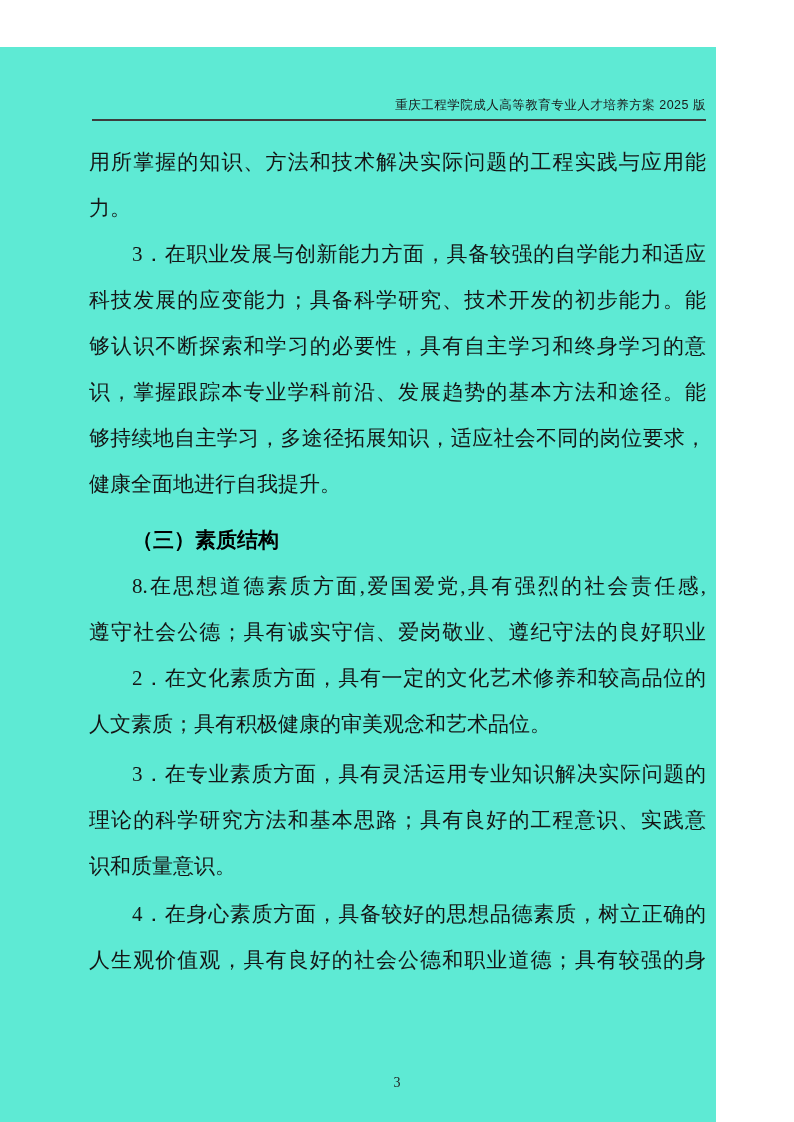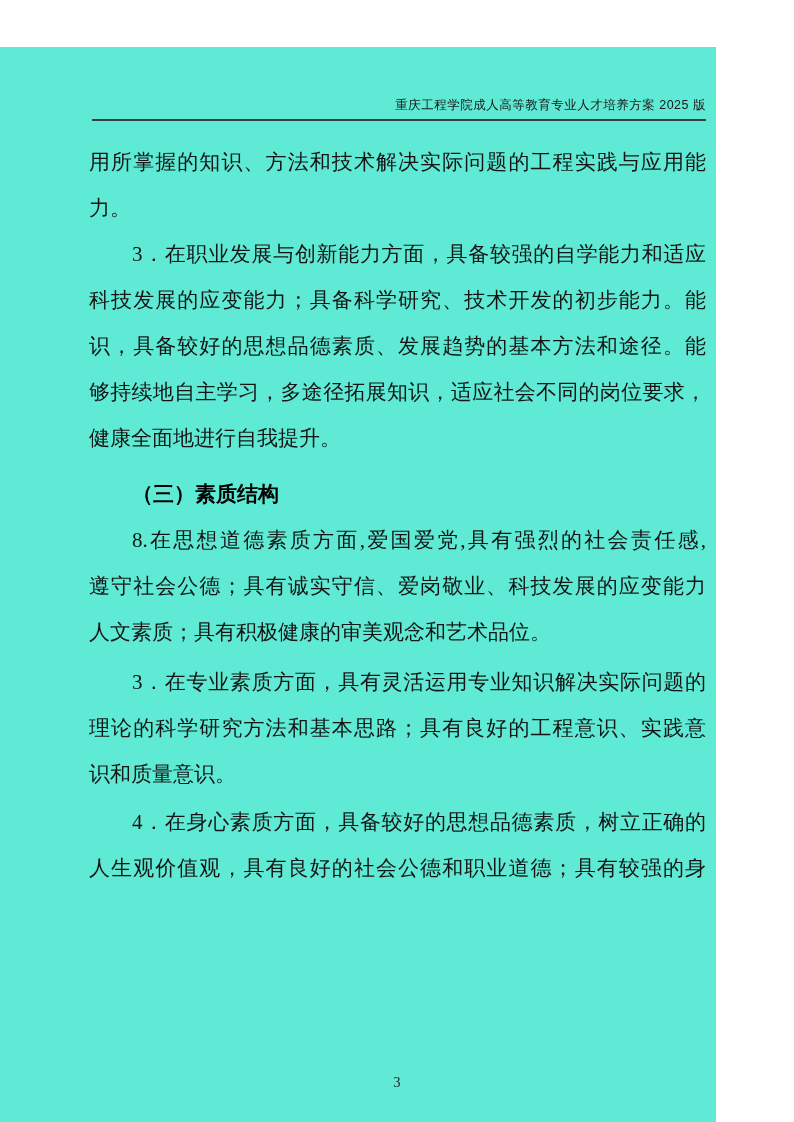--- a/index.html
+++ b/index.html
@@ -73,32 +73,34 @@
   </div>
 
   <div class="doc-body" id="doc-body">
       <div class="block para">
         <div class="line justify">用所掌握的知识、方法和技术解决实际问题的工程实践与应用能</div>
         <div class="line">力。</div>
       </div>
       <div class="block para">
         <div class="line justify indent">3．在职业发展与创新能力方面，具备较强的自学能力和适应</div>
         <div class="line justify">科技发展的应变能力；具备科学研究、技术开发的初步能力。能</div>
-        <div class="line justify">识，具备较好的思想品德素质、发展趋势的基本方法和途径。能</div>
+        <div class="line justify">够认识不断探索和学习的必要性，具有自主学习和终身学习的意</div>
+        <div class="line justify">识，掌握跟踪本专业学科前沿、发展趋势的基本方法和途径。能</div>
         <div class="line justify">够持续地自主学习，多途径拓展知识，适应社会不同的岗位要求，</div>
         <div class="line">健康全面地进行自我提升。</div>
       </div>
       <div class="block heading" style="margin-top: 10px;">
         <div class="line indent">（三）素质结构</div>
       </div>
       <div class="block para">
         <div class="line justify indent">8.在思想道德素质方面,爱国爱党,具有强烈的社会责任感,</div>
-        <div class="line justify">遵守社会公德；具有诚实守信、爱岗敬业、科技发展的应变能力</div>
+        <div class="line justify">遵守社会公德；具有诚实守信、爱岗敬业、遵纪守法的良好职业</div>
       </div>
       <div class="block para">
+        <div class="line justify indent">2．在文化素质方面，具有一定的文化艺术修养和较高品位的</div>
         <div class="line">人文素质；具有积极健康的审美观念和艺术品位。</div>
       </div>
       <div class="block para" style="margin-top: 4px;">
         <div class="line justify indent">3．在专业素质方面，具有灵活运用专业知识解决实际问题的</div>
         <div class="line justify">理论的科学研究方法和基本思路；具有良好的工程意识、实践意</div>
         <div class="line">识和质量意识。</div>
       </div>
       <div class="block para" style="margin-top: 2px;">
         <div class="line justify indent">4．在身心素质方面，具备较好的思想品德素质，树立正确的</div>
         <div class="line justify">人生观价值观，具有良好的社会公德和职业道德；具有较强的身</div>

